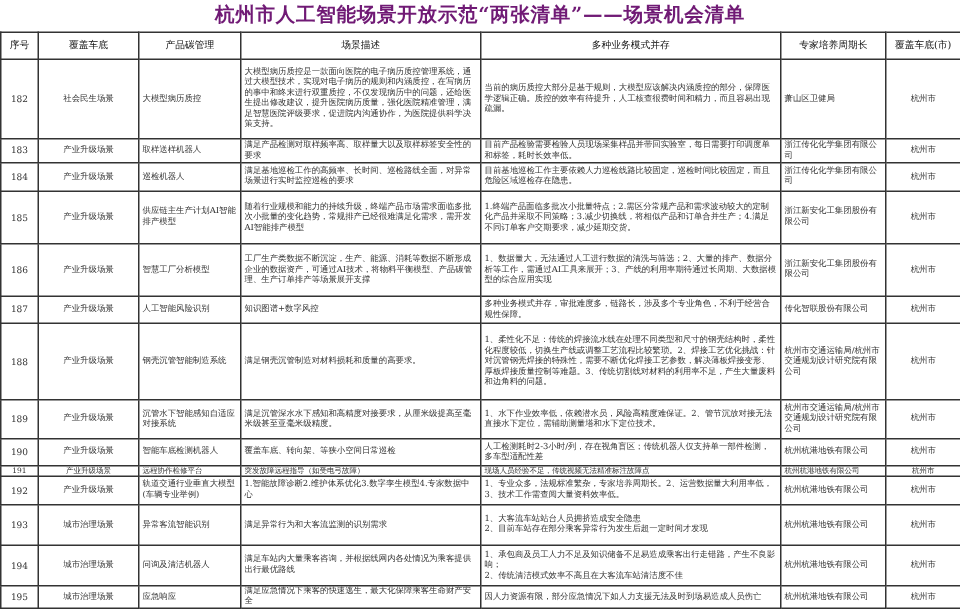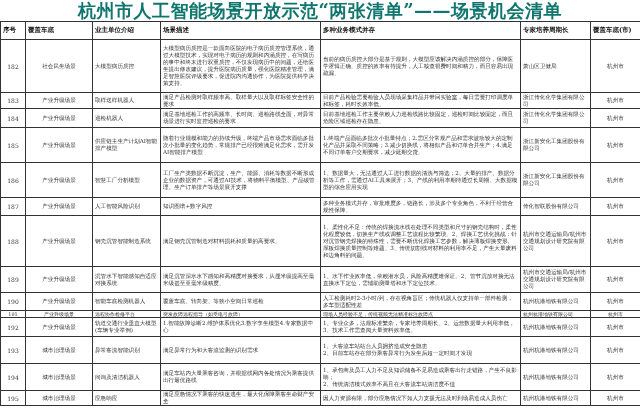--- a/index.html
+++ b/index.html
@@ -1,25 +1,25 @@
 <!DOCTYPE html>
 <html><head>
 <meta charset="utf-8">
 <style>
   html, body { margin: 0; padding: 0; background: #ffffff; }
   body { width: 640px; height: 409px; overflow: hidden; position: relative;
          font-family: "DejaVu Serif", "Liberation Serif", serif; color: #222; }
   .title { position: absolute; top: 3px; left: 0; width: 640px; text-align: center;
-           font-size: 18px; font-weight: bold; letter-spacing: 0.5px; color: #0f766e;
+           font-size: 13px; font-weight: bold; letter-spacing: 0.5px; color: #701a75;
            font-family: "DejaVu Serif", serif; line-height: 16px; }
   table { position: absolute; top: 21px; left: 0; width: 640px; border-collapse: collapse;
           table-layout: fixed; }
   td, th { border: 1px solid #333; padding: 0 2px; font-size: 5.6px; line-height: 7px;
            vertical-align: middle; overflow: hidden; font-weight: normal; color: #333; }
-  th { font-weight: bold; font-size: 6.5px; text-align: left; height: 17px; color: #111; }
+  th { font-weight: normal; font-size: 6.5px; text-align: center; height: 17px; color: #111; }
   td.c { text-align: center; }
   td.l { text-align: left; }
   td.num { text-align: center; font-size: 6px; }
   tr.r182 td { height: 52px; }
   tr.r183 td { height: 15px; }
   tr.r184 td { height: 18px; }
   tr.r185 td { height: 34px; }
   tr.r186 td { height: 34px; }
   tr.r187 td { height: 17px; }
   tr.r188 td { height: 50px; }
@@ -44,21 +44,21 @@
     <col style="width:68px">
     <col style="width:160px">
     <col style="width:200px">
     <col style="width:70px">
     <col style="width:50px">
   </colgroup>
   <thead>
     <tr>
       <th>序号</th>
       <th>覆盖车底</th>
-      <th>业主单位介绍</th>
+      <th>产品碳管理</th>
       <th>场景描述</th>
       <th>多种业务模式并存</th>
       <th>专家培养周期长</th>
       <th>覆盖车底(市)</th>
     </tr>
   </thead>
   <tbody>
     <tr class="r182">
       <td class="num">182</td>
       <td class="c">社会民生场景</td>

